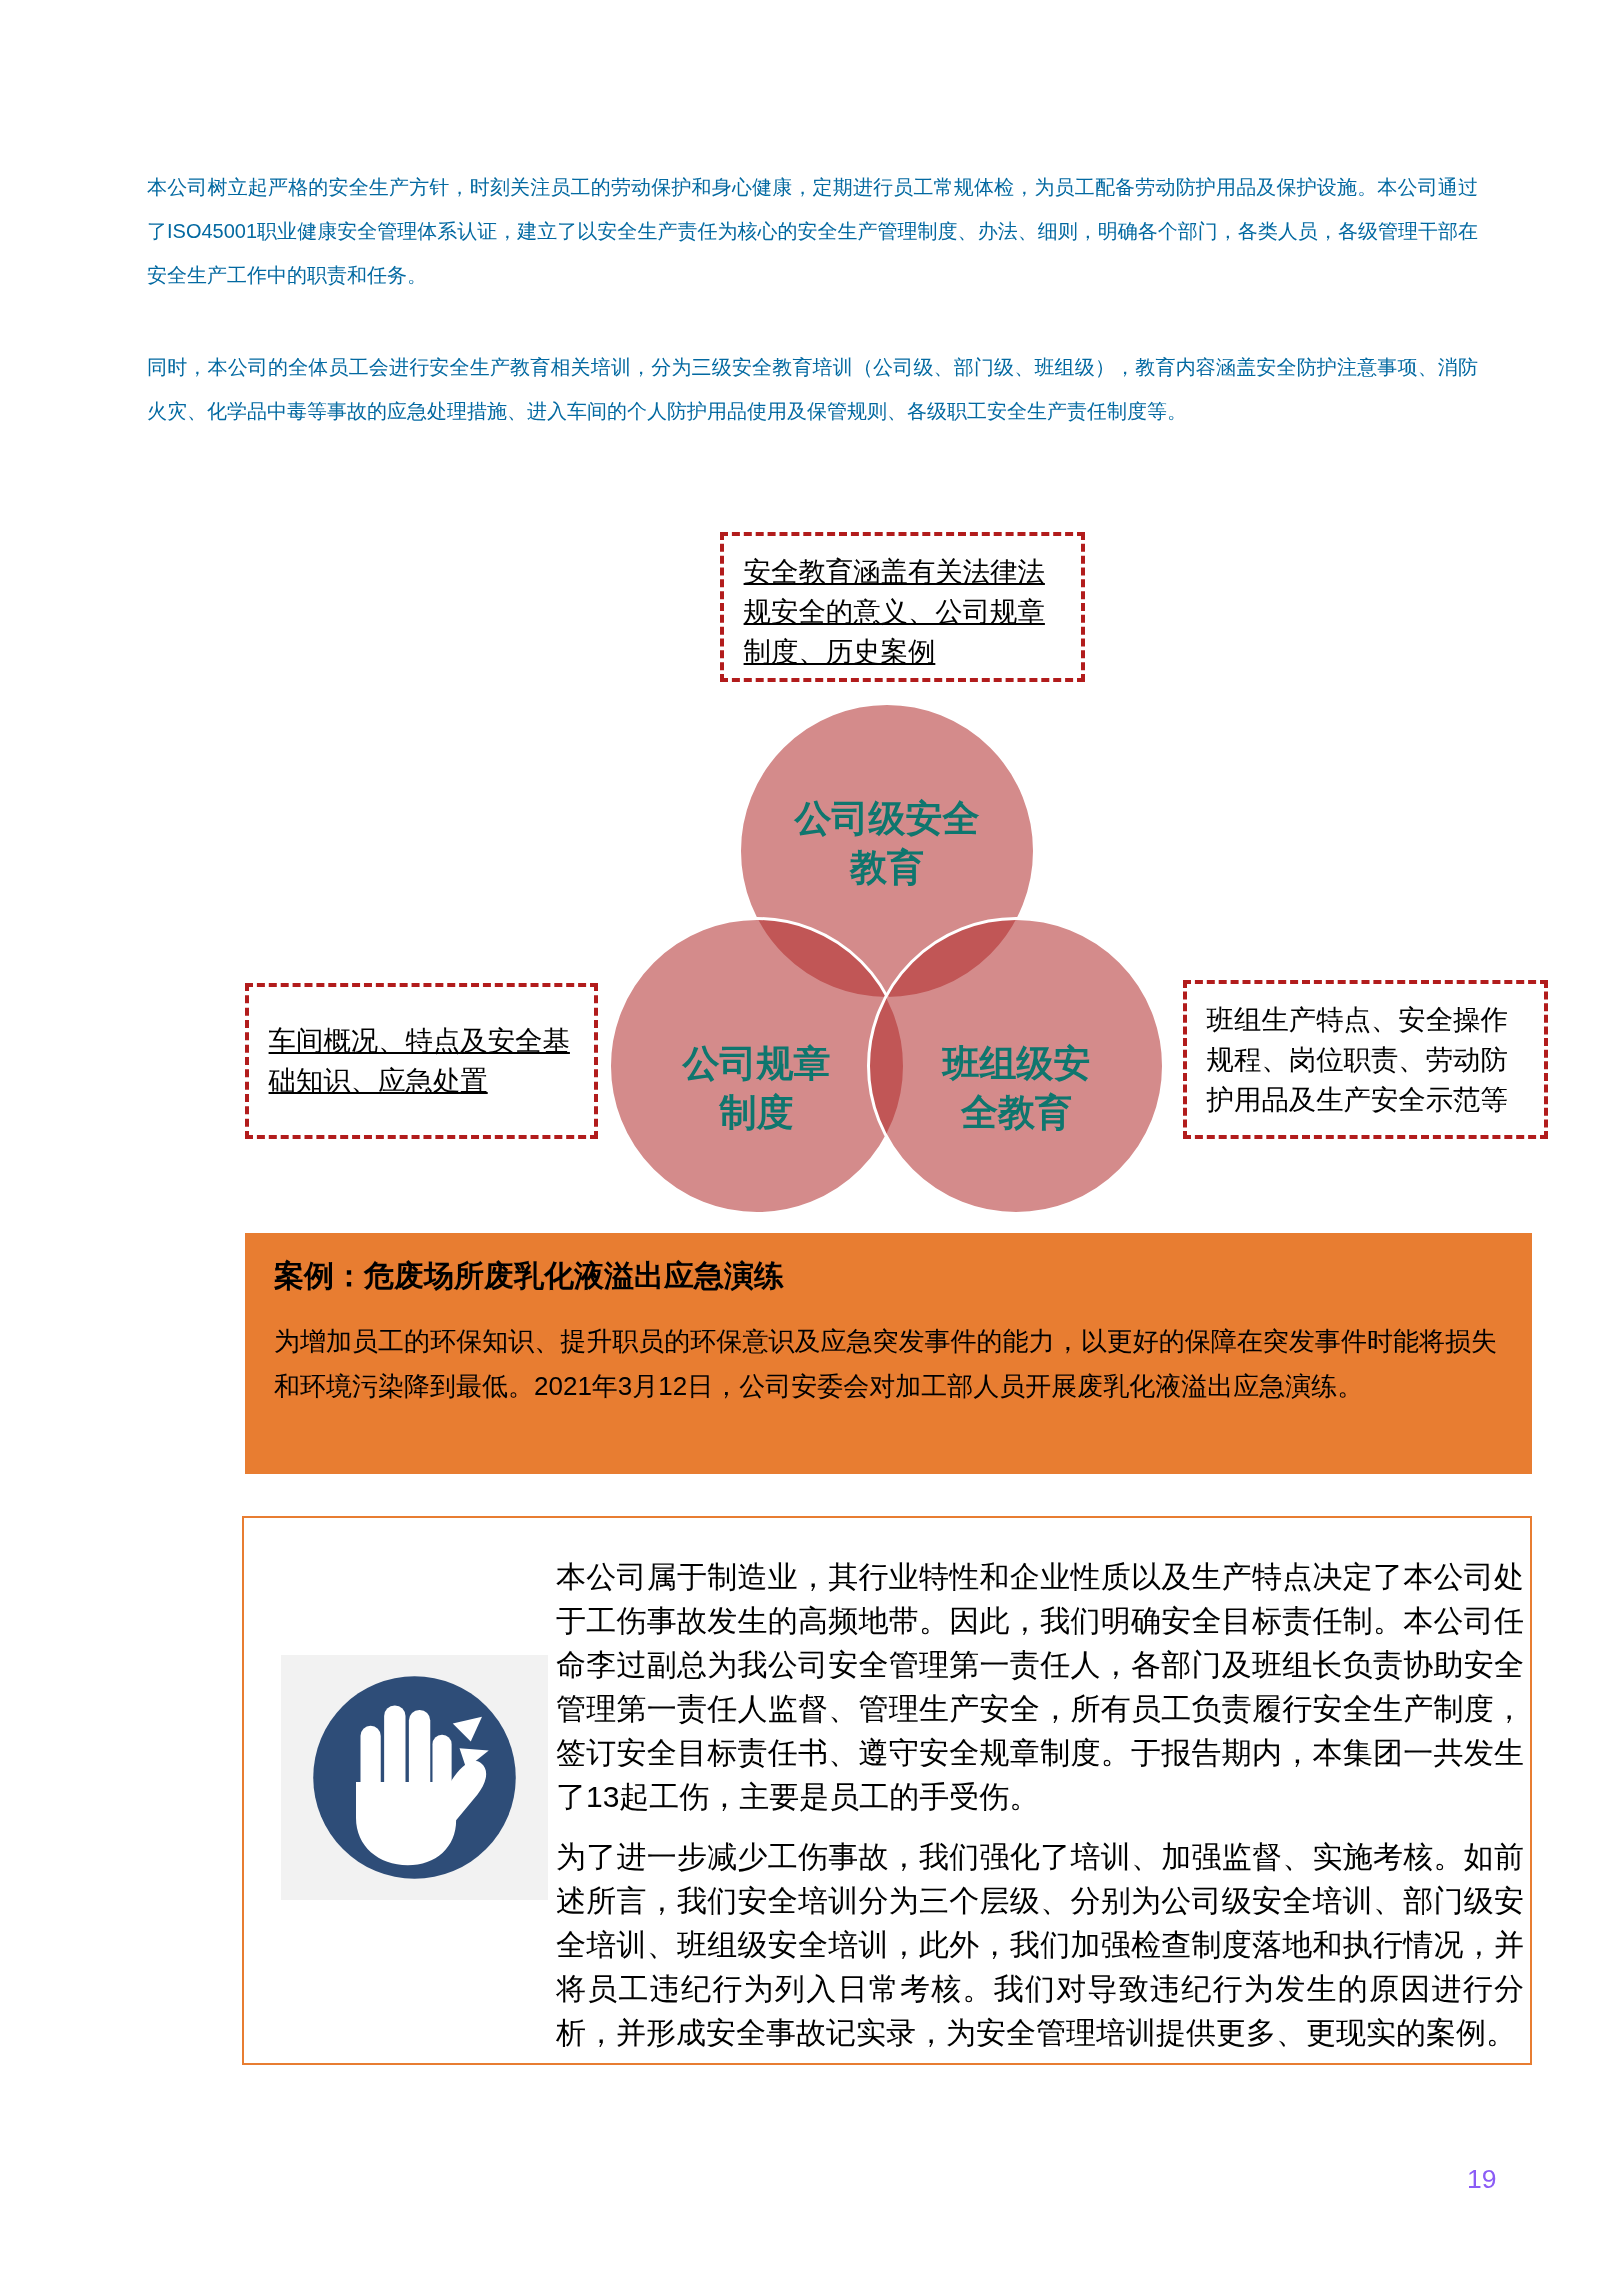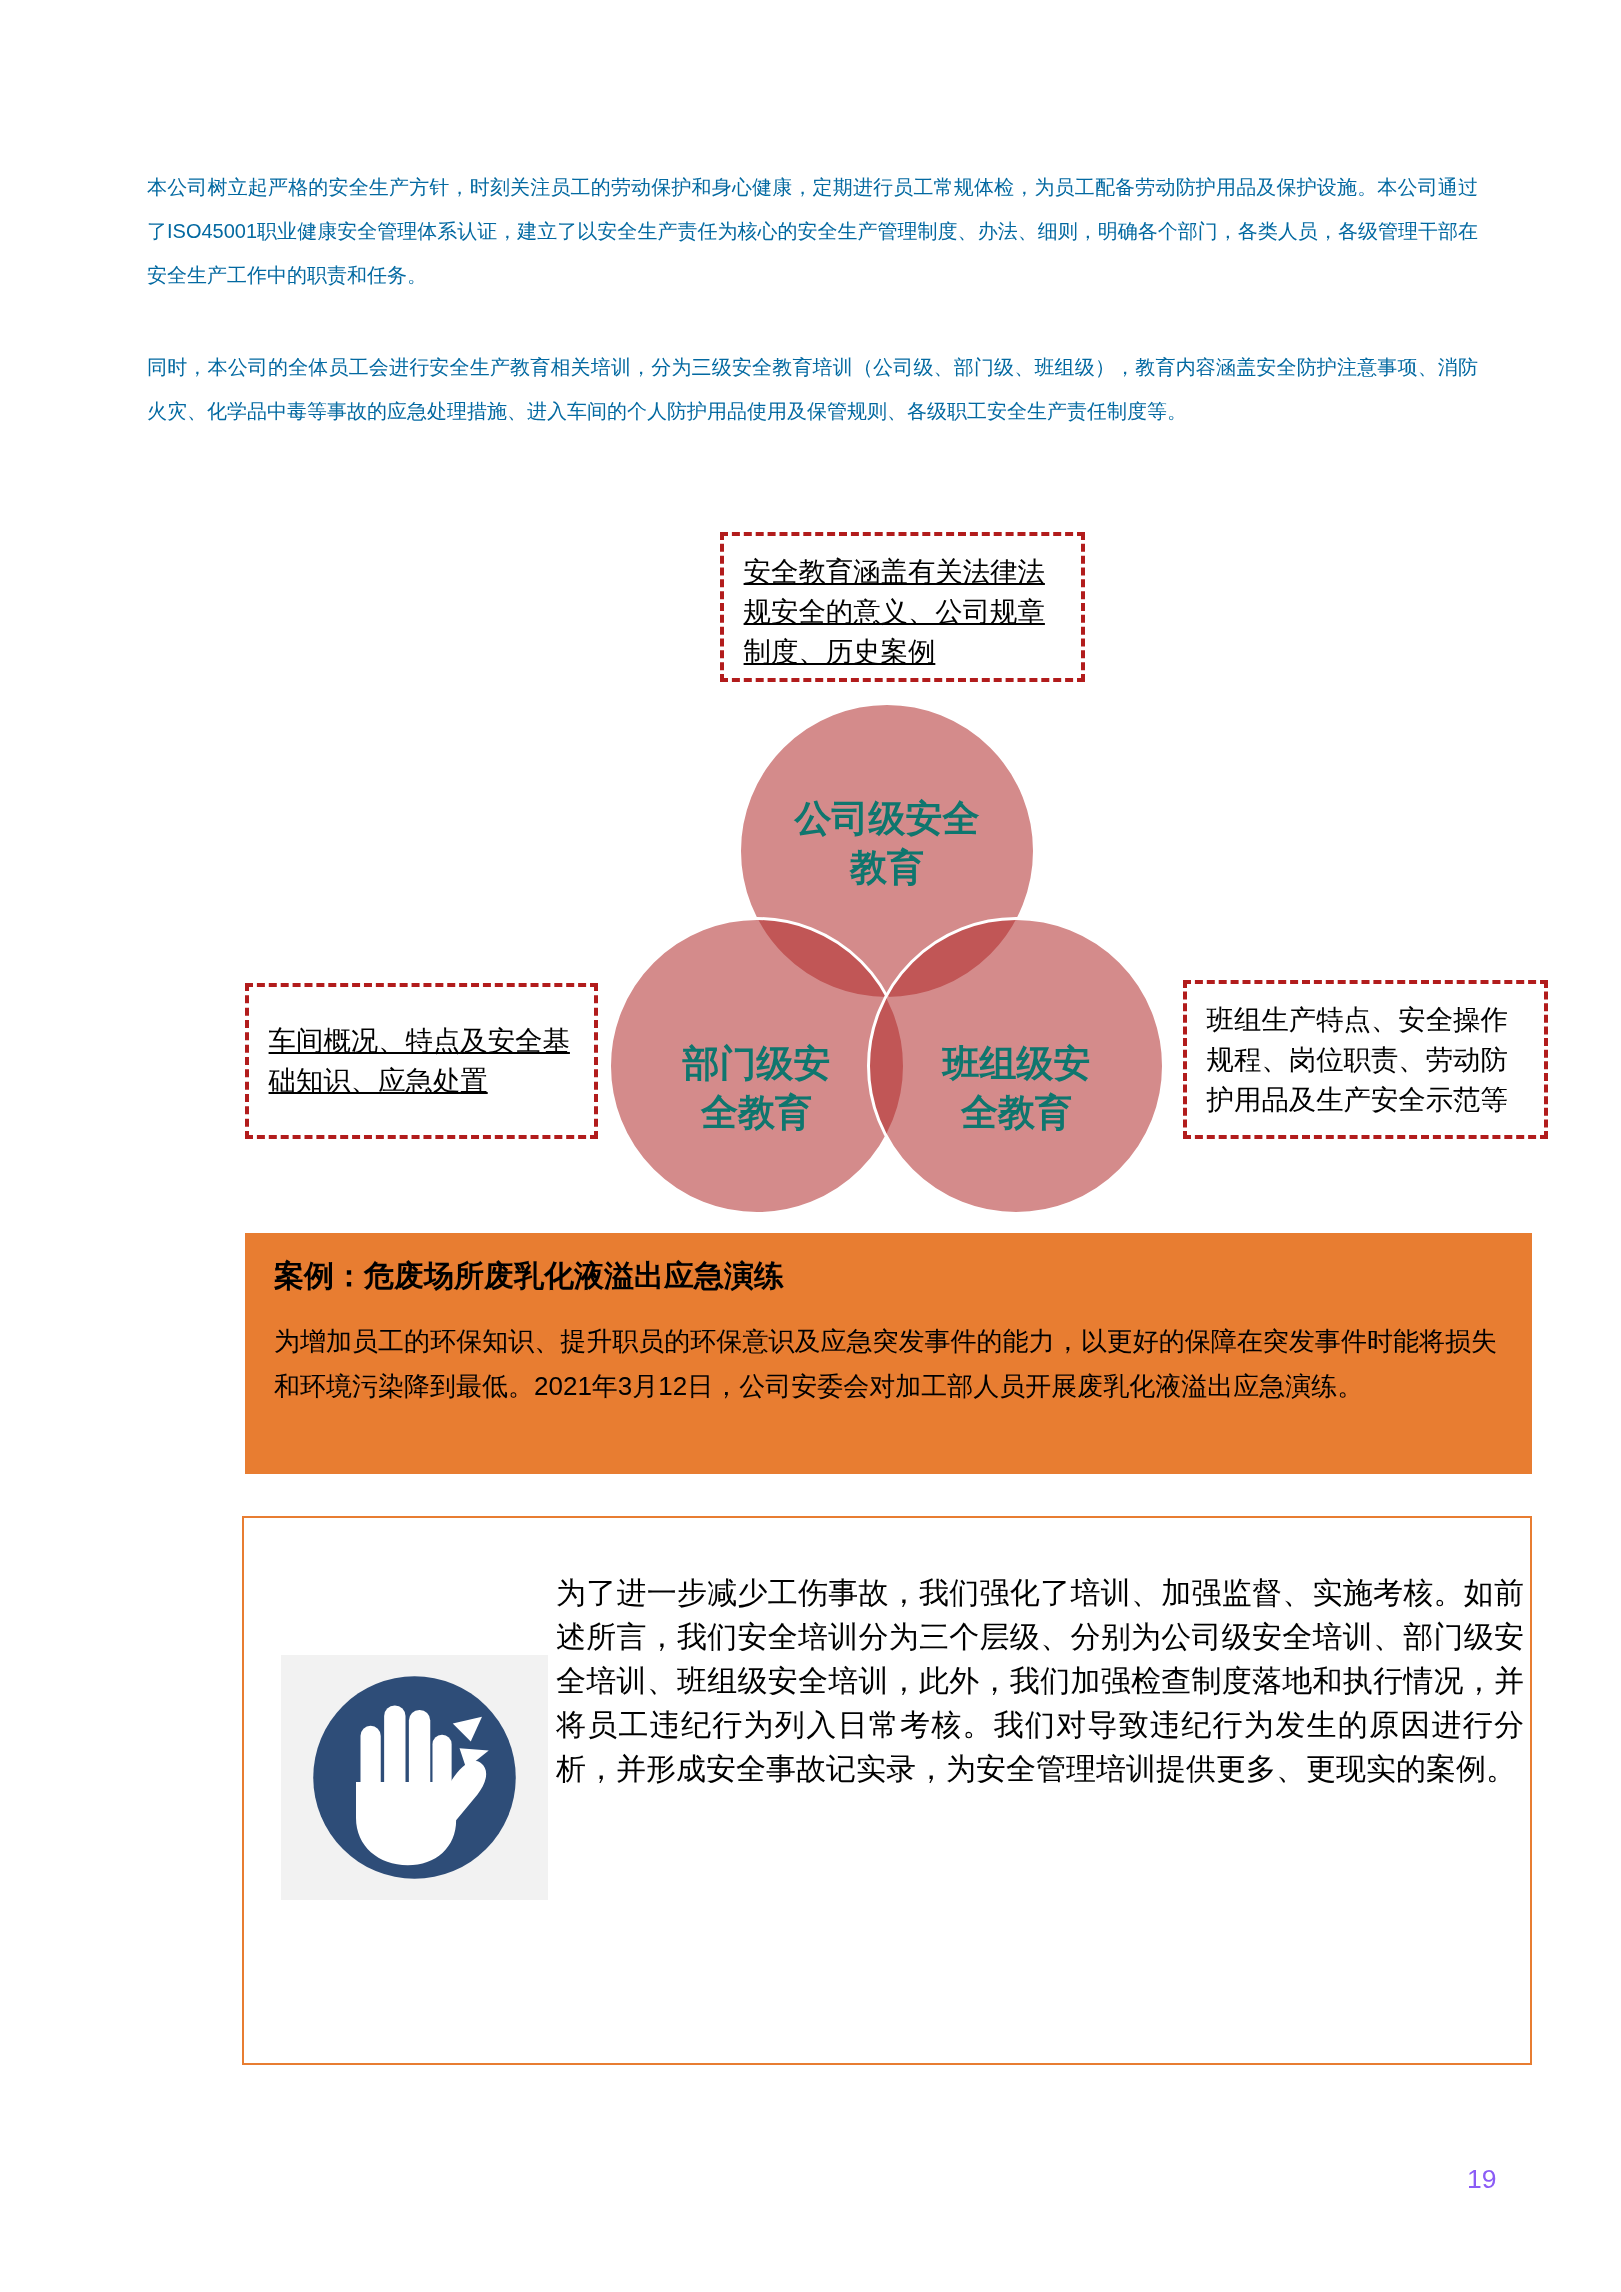--- a/index.html
+++ b/index.html
@@ -62,21 +62,21 @@
 <div class="abs callout top-align" style="left:720px;top:532px;width:365px;height:150px;">
   <span>安全教育涵盖有关法律法规安全的意义、公司规章制度、历史案例</span>
 </div>
 
 <div class="abs" style="left:0;top:686px;width:1621px;height:549px;">
   <div class="circle" style="left:738px;top:15.7px;"></div>
   <div class="circle" style="left:608px;top:231px;"></div>
   <div class="circle" style="left:867px;top:231px;"></div>
 
   <div class="circle-label" style="left:791px;top:108px;width:192px;">公司级安全教育</div>
-  <div class="circle-label" style="left:678px;top:353px;width:157px;">部门级安全教育</div>
+  <div class="circle-label" style="left:678px;top:353px;width:157px;">公司规章制度</div>
   <div class="circle-label" style="left:938px;top:353px;width:157px;">班组级安全教育</div>
 </div>
 
 <div class="abs callout center-align" style="left:245px;top:983px;width:353px;height:156px;text-decoration:underline;">
   <span>车间概况、特点及安全基础知识、应急处置</span>
 </div>
 
 <div class="abs callout center-align" style="left:1183px;top:980px;width:365px;height:159px;">
   <span>班组生产特点、安全操作规程、岗位职责、劳动防护用品及生产安全示范等</span>
 </div>
@@ -97,18 +97,19 @@
         <rect x="47.5" y="20" width="9.5" height="41" rx="4.7"></rect>
         <rect x="58" y="31" width="8.5" height="30" rx="4.2"></rect>
         <path d="M24 52 L66 52 C69.5 46.5 75 40 79.5 43.5 C83.5 46.5 82 52.5 78 57.5 L68.5 69 C68.5 81 59.5 89 47 89 C34 89 24 80.5 24 68 Z"></path>
         <path d="M67 26 L80 23 L75 34 Z"></path>
         <path d="M70 37 L83 38 L73 46 Z"></path>
       </g>
     </svg>
   </div>
 
   <div class="detail-text" style="left:312px;top:37px;width:968px;">
+    <div class="p1">本公司属于制造业，其行业特性和企业性质以及生产特点决定了本公司处于工伤事故发生的高频地带。因此，我们明确安全目标责任制。本公司任命李过副总为我公司安全管理第一责任人，各部门及班组长负责协助安全管理第一责任人监督、管理生产安全，所有员工负责履行安全生产制度，签订安全目标责任书、遵守安全规章制度。于报告期内，本集团一共发生了13起工伤，主要是员工的手受伤。</div>
     <div class="p2">为了进一步减少工伤事故，我们强化了培训、加强监督、实施考核。如前述所言，我们安全培训分为三个层级、分别为公司级安全培训、部门级安全培训、班组级安全培训，此外，我们加强检查制度落地和执行情况，并将员工违纪行为列入日常考核。我们对导致违纪行为发生的原因进行分析，并形成安全事故记实录，为安全管理培训提供更多、更现实的案例。</div>
   </div>
 </div>
 
 <div class="abs page-num" style="left:1467px;top:2164px;">19</div>
 
 
 </body></html>

